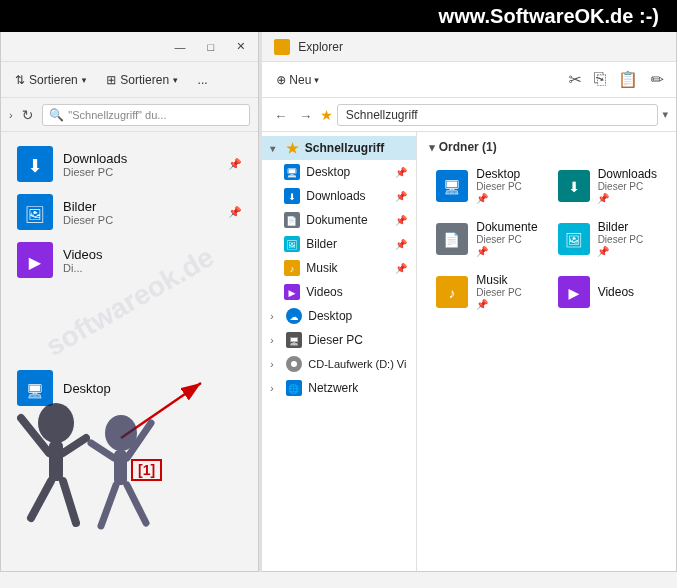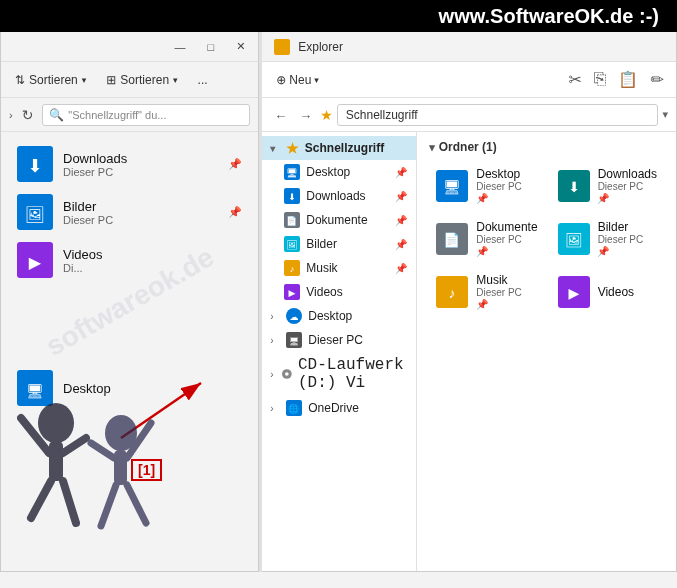--- a/index.html
+++ b/index.html
@@ -594,30 +594,30 @@
             </svg>
           <span>Dieser PC</span>
         </div>
 
         <div class="tree-item">
           <span class="tree-expand">›</span>
           <svg width="16" height="16" viewBox="0 0 16 16">
               <rect width="16" height="16" rx="8" fill="#888"></rect>
               <circle cx="8" cy="8" r="3" fill="white"></circle>
             </svg>
-          <span style="font-size:16px;font-family:Liberation Mono, monospace;">CD-Laufwerk (D:) Vi</span>
+          <span style="font-size:11px;">CD-Laufwerk (D:) Vi</span>
         </div>
 
         <div class="tree-item">
           <span class="tree-expand">›</span>
           <svg width="16" height="16" viewBox="0 0 16 16">
               <rect width="16" height="16" rx="2" fill="#0078d7"></rect>
               <text x="8" y="12" text-anchor="middle" fill="white" font-size="9">🌐</text>
             </svg>
-          <span>OneDrive</span>
+          <span>Netzwerk</span>
         </div>
 
       </div>
 
       <div class="grid-panel">
 
         <div class="section-header">
           <span class="section-chevron">▾</span>
           <span>Ordner (1)</span>
         </div>

